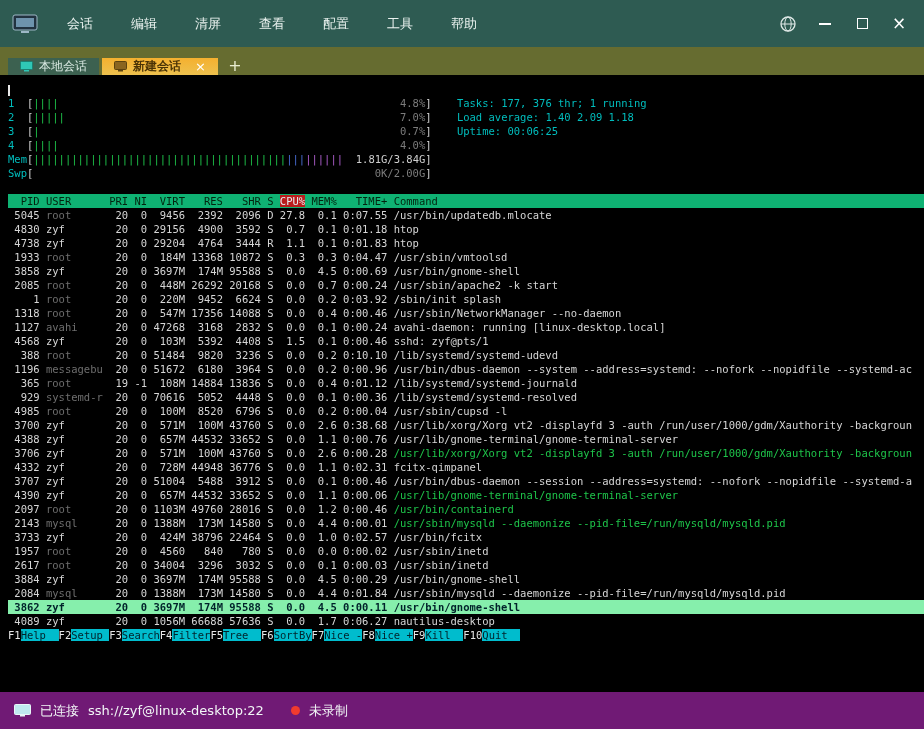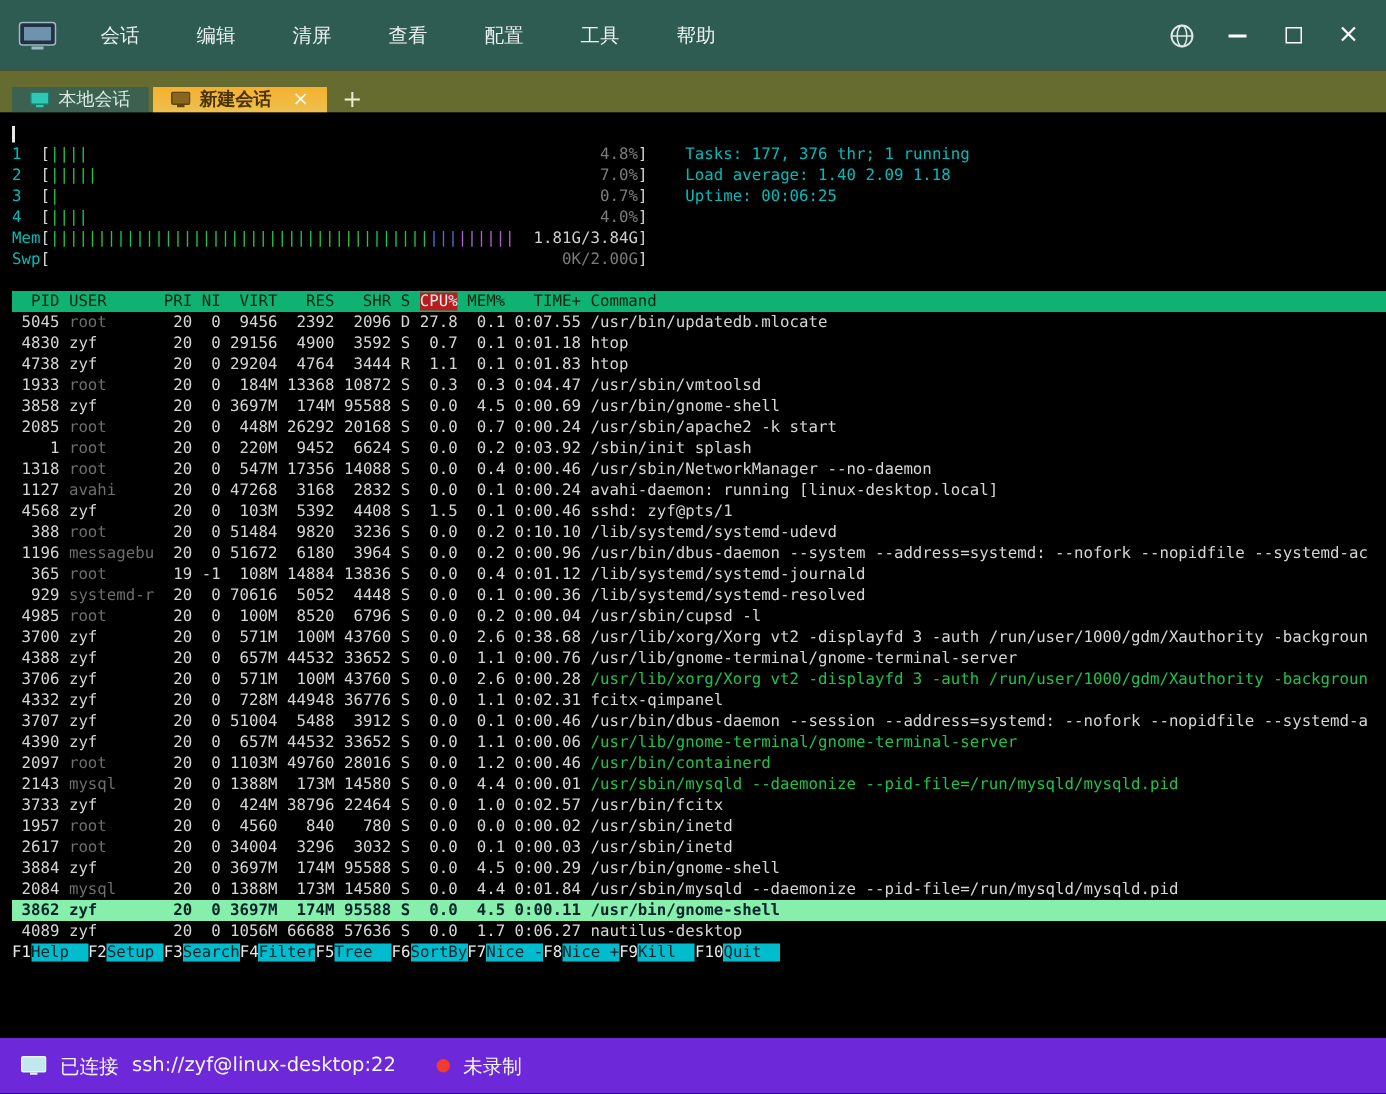--- a/index.html
+++ b/index.html
@@ -29,21 +29,21 @@
   .c-cyan{color:#00bdbd;} .c-grn{color:#1ec44a;} .c-dimu{color:#6e6e6e;}
   .cursor{display:inline-block;width:2px;height:11px;background:#e8e8e8;vertical-align:middle;}
   .hdr{background:#0fb273;}
   .hdr span{color:#03240f;}
   .hdr .sortcol{background:#b91c1c;color:#e6eef2;}
   .row.sel{background:#86efac;font-weight:bold;}
   .row.sel span{color:#00222a !important;}
   .fnbar .fnkey{color:#e8e8e8;}
   .fnbar .fndesc{background:#00bccd;color:#00222a;}
   
-  .statusbar{flex:0 0 37px;background:#6d28d9;display:flex;align-items:center;padding:0 14px;
+  .statusbar{flex:0 0 37px;background:#701a75;display:flex;align-items:center;padding:0 14px;
              color:#f2f7f7;font-size:13px;gap:9px;}
   .reddot{width:9px;height:9px;border-radius:50%;background:#f03b2e;display:inline-block;margin-left:18px;}
   .sb-right{margin-left:auto;display:flex;gap:36px;}
 </style>
 </head>
 <body>
 
 <div class="app">
 
   <div class="titlebar">

